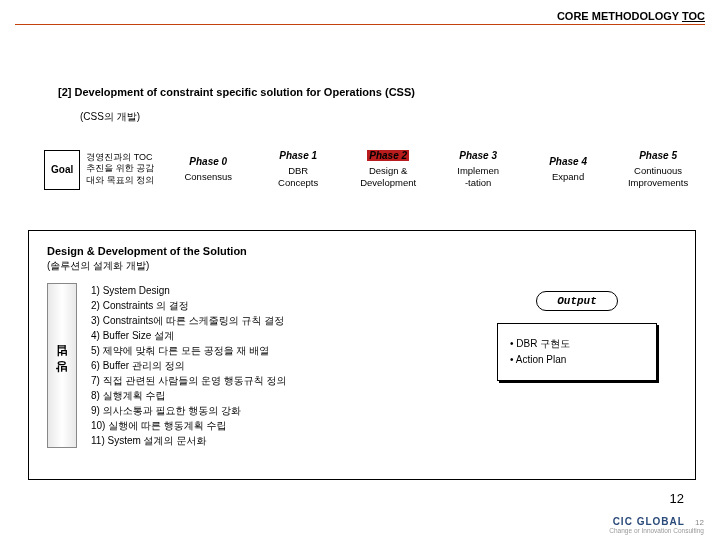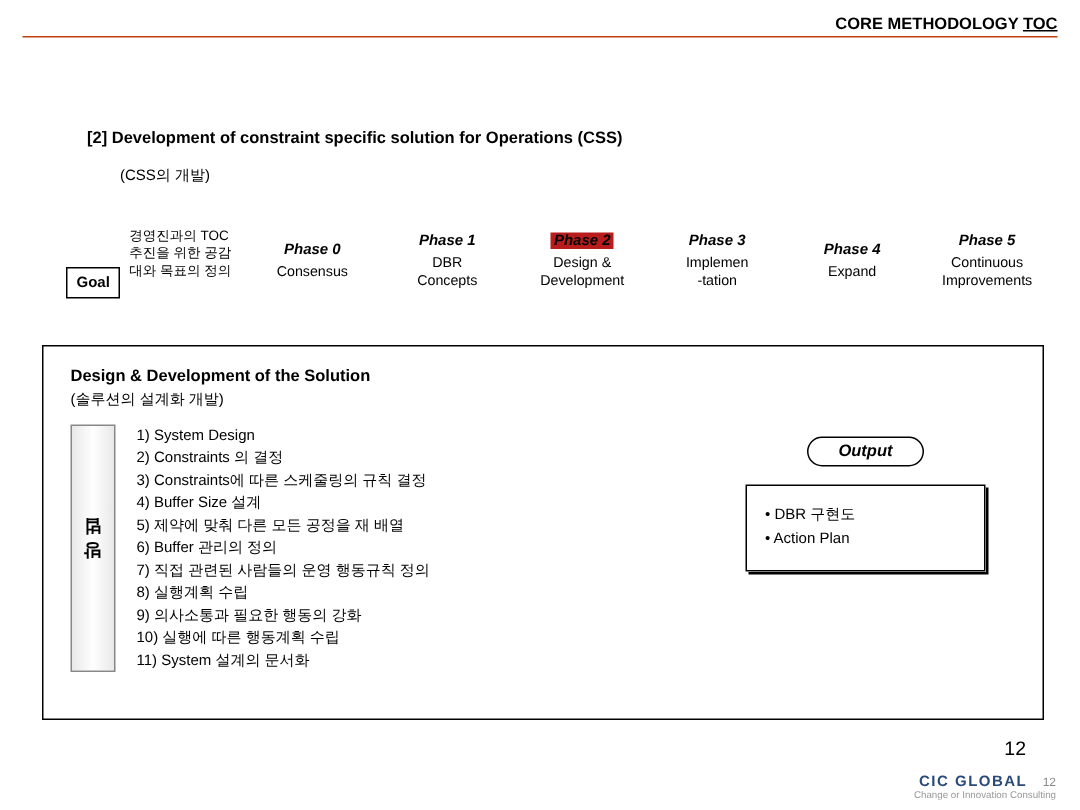--- a/index.html
+++ b/index.html
@@ -45,23 +45,23 @@
     display: flex;
     align-items: stretch;
     gap: 6px;
   }
   .goal-box {
     border: 1.5px solid #000;
     padding: 4px 6px;
     font-weight: bold;
     font-size: 10px;
     display: flex;
+    align-items: center;
     min-width: 36px;
     justify-content: center;
-    margin-top: 28px;
   }
   .goal-text {
     font-size: 9px;
     line-height: 1.25;
     width: 74px;
     padding: 2px 0;
   }
   .phase-cell {
     flex: 1;
     text-align: center;
@@ -126,20 +126,21 @@
   }
   .output-area {
     position: absolute;
     right: 38px;
     top: 60px;
     width: 160px;
   }
   .output-label-wrap {
     text-align: center;
     margin-bottom: 12px;
+    font-family: Liberation Mono, monospace;
   }
   .output-label {
     display: inline-block;
     border: 1px solid #000;
     border-radius: 14px;
     padding: 3px 20px;
     font-style: italic;
     font-weight: bold;
     font-size: 11px;
     background: #fff;

